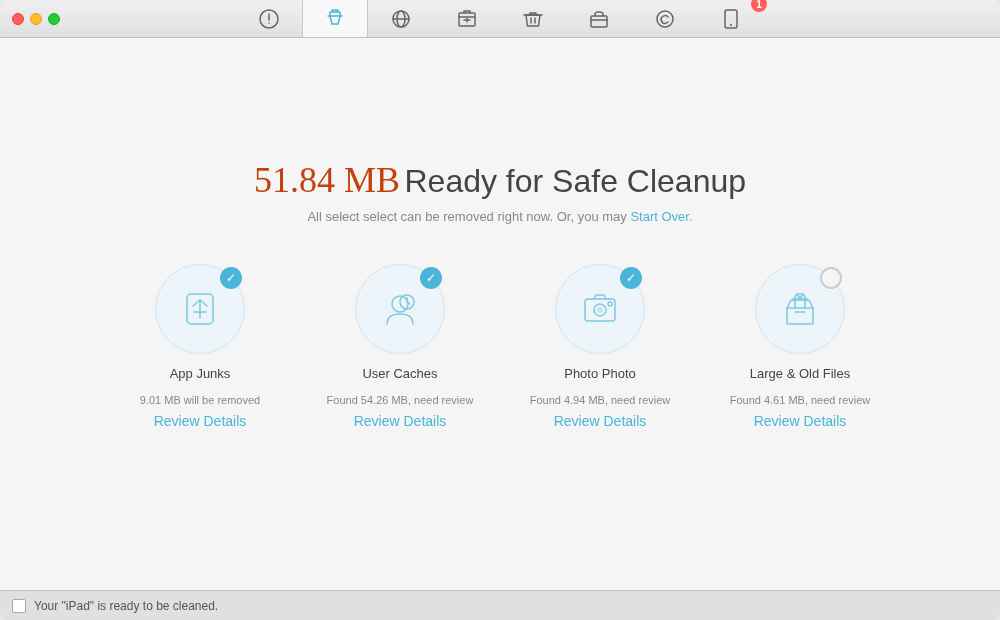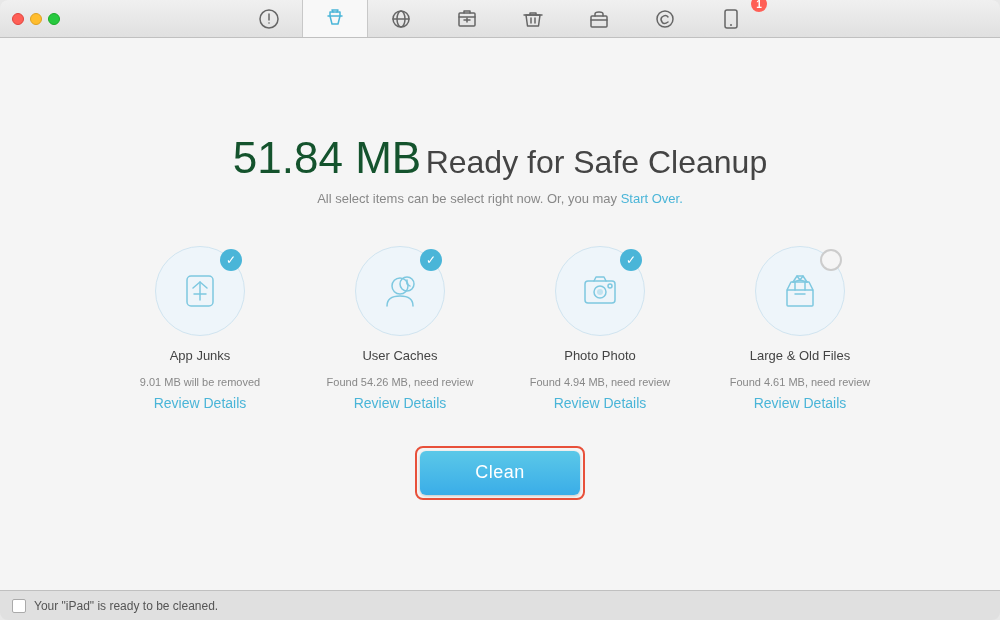--- a/index.html
+++ b/index.html
@@ -86,24 +86,25 @@
       justify-content: center;
     }
 
     
     .header-section {
       text-align: center;
       margin-bottom: 40px;
     }
 
     .size-text {
-      font-size: 44px;
-      color: #14532d;
+      font-size: 36px;
+      color: #c2410c;
       font-weight: 300;
       display: inline;
+      font-family: Liberation Serif, serif;
     }
 
     .ready-text {
       font-size: 32px;
       color: #444;
       font-weight: 400;
       display: inline;
     }
 
     .subtitle {
@@ -366,21 +367,21 @@
 </div>
 
 <div class="main-content">
 
   <div class="header-section">
     <div>
       <span class="size-text">51.84 MB</span>
       <span class="ready-text"> Ready for Safe Cleanup</span>
     </div>
     <div class="subtitle">
-      <span>All select items can be select right now. Or, you may</span>
+      <span>All select select can be removed right now. Or, you may</span>
       <a class="start-over-link">Start Over.</a>
     </div>
   </div>
 
   <div class="categories">
 
     <div class="category-item">
       <div class="icon-circle">
         <svg width="50" height="50" viewBox="0 0 50 50">
 
@@ -443,23 +444,19 @@
         </svg>
         <div class="circle-badge"></div>
       </div>
       <div class="category-name">Large &amp; Old Files</div>
       <div class="category-desc">Found 4.61 MB, need review</div>
       <a class="review-link">Review Details</a>
     </div>
 
   </div>
 
-  <div class="clean-btn-wrapper">
-    <button class="clean-btn">Clean</button>
-    <div class="clean-btn-highlight"></div>
-  </div>
 
 </div>
 
 <div class="status-bar">
   <div class="status-checkbox"></div>
   <span class="status-text">Your "iPad" is ready to be cleaned.</span>
 </div>
 
 </body></html>

